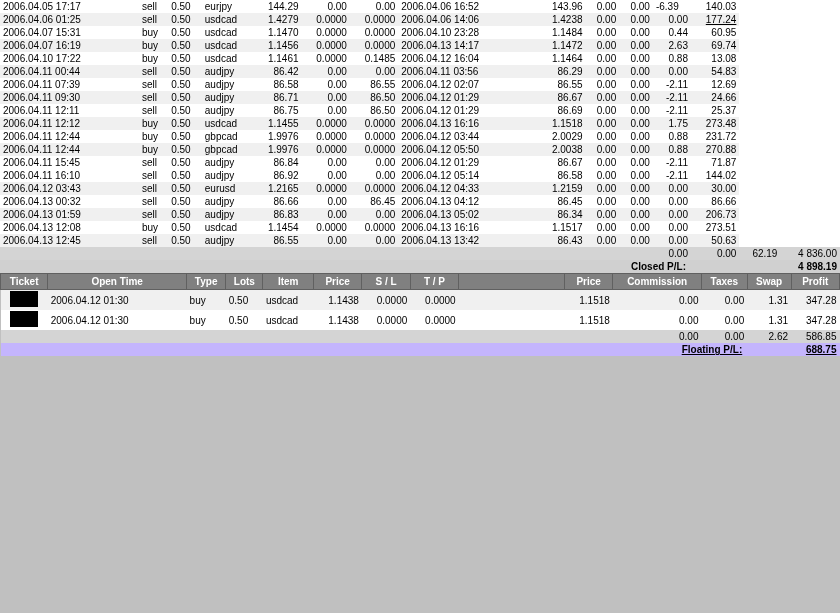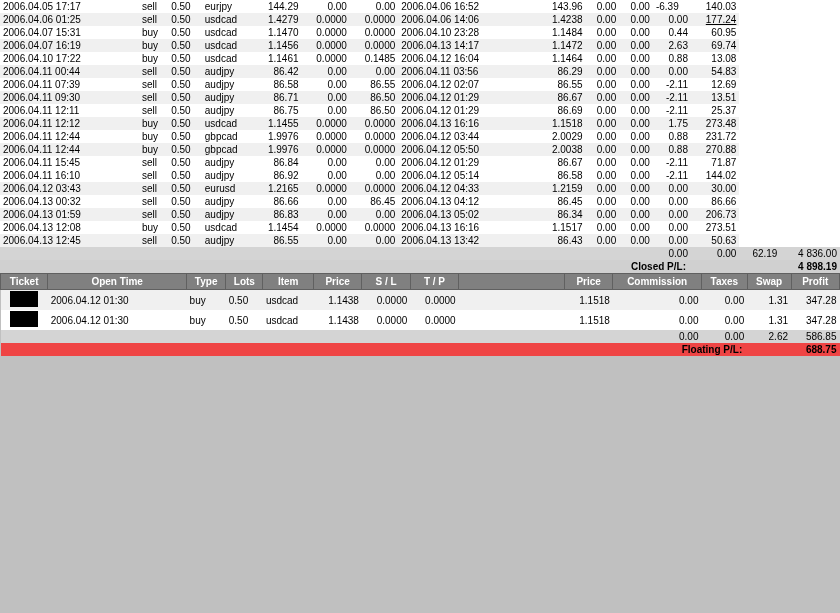--- a/index.html
+++ b/index.html
@@ -58,22 +58,23 @@
       font-size: 10px;
       white-space: nowrap;
       border: none;
     }
     .open-row-1 { background: #ffffff; }
     .open-row-2 { background: #f0f0f0; }
     .floating-row td {
       background: #d4d4d4;
     }
     .floating-pl-row td {
-      background: #ef4444;
+      background: #c4b5fd;
       font-weight: bold;
+      text-decoration: underline;
     }
     .text-right { text-align: right; }
   </style>
 </head>
 <body>
 
 <div class="main-container">
 
   <table class="trades-table">
     <tbody id="closed-trades-body">
@@ -188,21 +189,21 @@
     <td>0.50</td>
     <td>audjpy</td>
     <td style="text-align:right;">86.71</td>
     <td style="text-align:right;">0.00</td>
     <td style="text-align:right;">86.50</td>
     <td style="min-width:105px;">2006.04.12 01:29</td>
     <td style="text-align:right;">86.67</td>
     <td style="text-align:right;">0.00</td>
     <td style="text-align:right;">0.00</td>
     <td style="text-align:right;">-2.11</td>
-    <td style="text-align:right;">13.51</td>
+    <td style="text-align:right;">24.66</td>
   </tr>
         <tr class="row-even">
     <td style="min-width:105px;">2006.04.11 12:11</td>
     <td>sell</td>
     <td>0.50</td>
     <td>audjpy</td>
     <td style="text-align:right;">86.75</td>
     <td style="text-align:right;">0.00</td>
     <td style="text-align:right;">86.50</td>
     <td style="min-width:105px;">2006.04.12 01:29</td>

